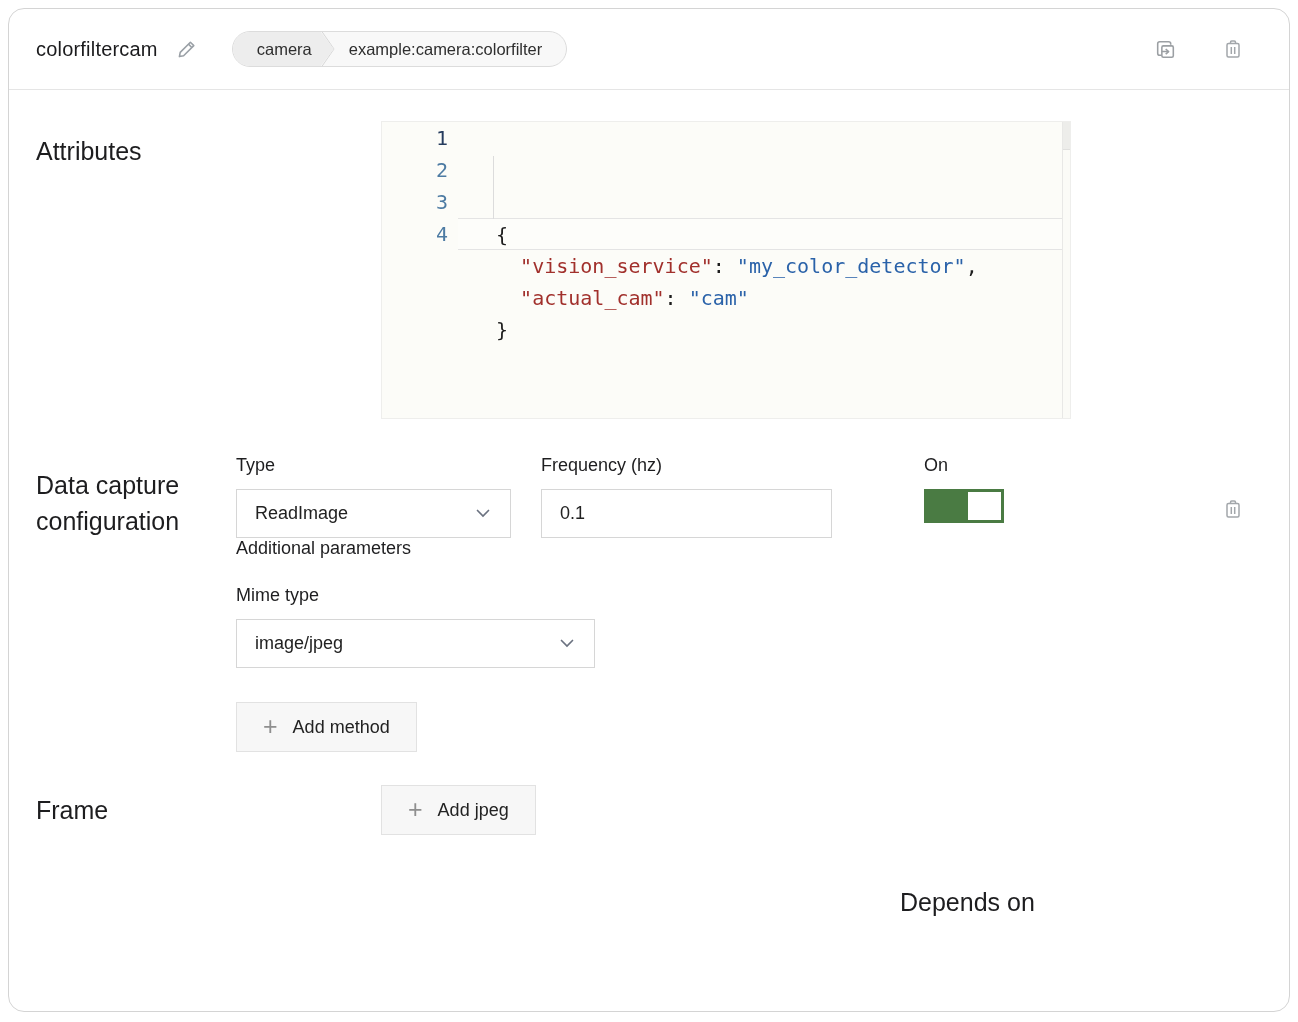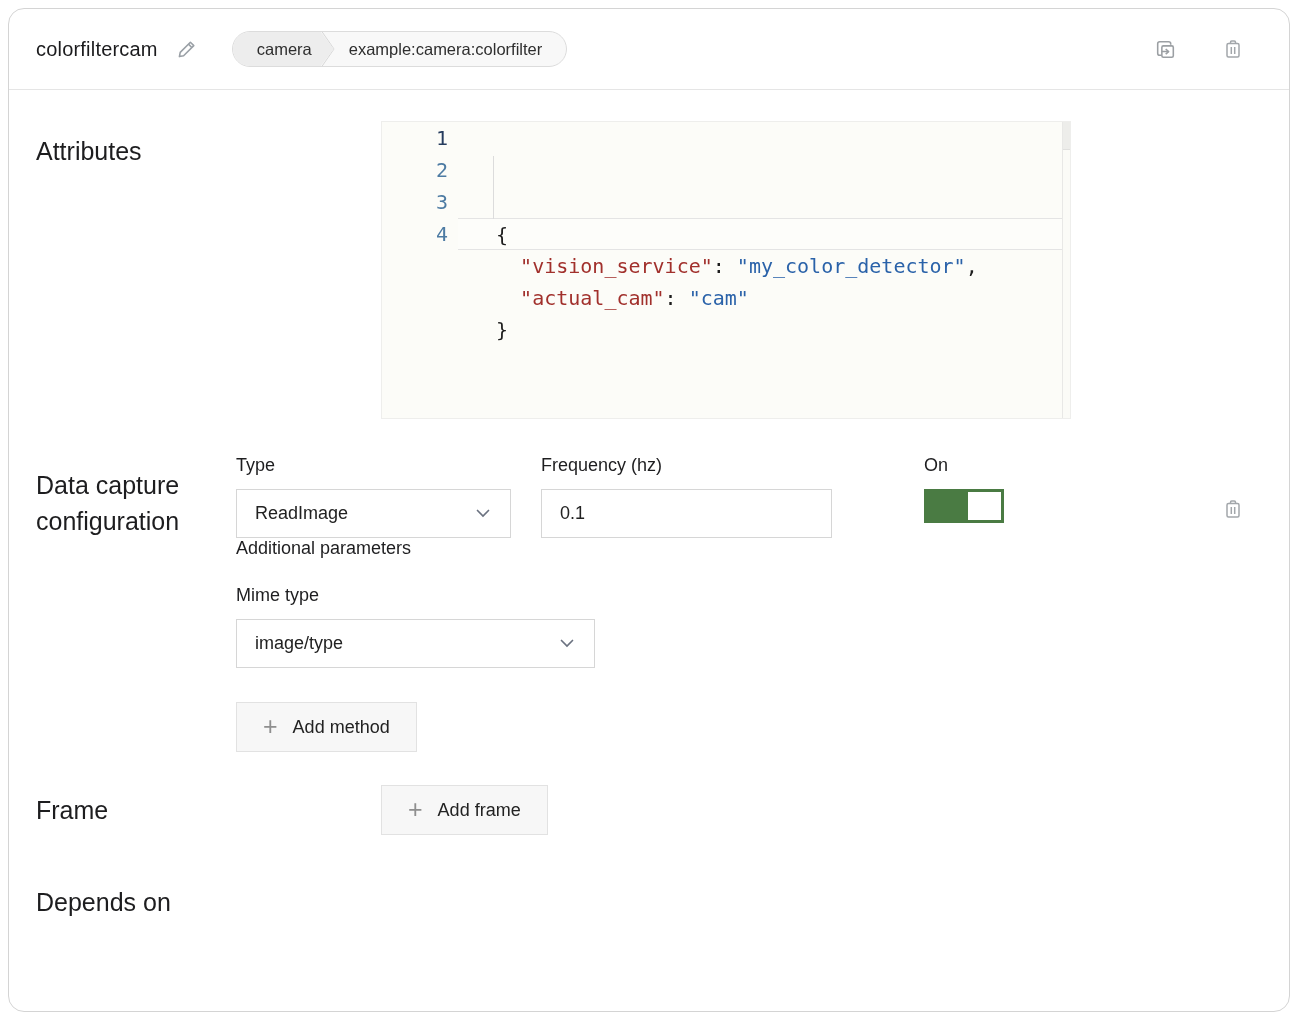--- a/index.html
+++ b/index.html
@@ -71,21 +71,21 @@
   .trash-inline { margin-left:auto; margin-top:42px; }
   .subhead { font-size:18px; color:#1e1e20; }
   .mime { margin-top:26px; width:359px; }
   .add-btn { margin-top:34px; display:inline-flex; align-items:center; gap:15px;
     height:50px; padding:0 26px; background:#f7f7f7; border:1px solid #e2e2e2;
     font-size:18px; color:#222; cursor:pointer; font-family:inherit; }
   .plus { color:#8f8f8f; font-size:25px; font-weight:300; line-height:1;
     position:relative; top:-1px; }
   .frame-row { margin-top:33px; align-items:center; }
   .frame-row .add-btn { margin-top:0; }
-  .depends-row { margin-top:49px; align-items:flex-end; }
+  .depends-row { margin-top:49px; align-items:flex-end;flex-direction:column; }
   .combo { width:450px; padding-right:20px; }
   .combo input { flex:1; border:none; outline:none; background:transparent;
     font-size:18px; font-family:inherit; color:#222; height:100%; }
   .combo input::placeholder { color:#98a2b3; }
   svg { display:block; }
 </style>
 </head>
 <body>
 
 <div class="card">
@@ -183,39 +183,39 @@
               <path d="M10.3 10v7M13.7 10v7"></path>
             </svg>
           </button>
         </div>
 
         <div class="subhead">Additional parameters</div>
 
         <div class="field mime">
           <label>Mime type</label>
           <div class="select">
-            <span>image/type</span>
+            <span>image/jpeg</span>
             <svg width="14" height="9" viewBox="0 0 14 9" fill="none" stroke="#6b7280" stroke-width="1.7" stroke-linecap="round">
               <path d="M1.5 1.5L7 7l5.5-5.5"></path>
             </svg>
           </div>
         </div>
 
         <button class="add-btn">
           <span class="plus">+</span>
           <span>Add method</span>
         </button>
       </div>
     </section>
 
     <section class="row frame-row">
       <div class="row-label">Frame</div>
       <button class="add-btn">
         <span class="plus">+</span>
-        <span>Add frame</span>
+        <span>Add jpeg</span>
       </button>
     </section>
 
     <section class="row depends-row">
       <div class="row-label">Depends on</div>
     </section>
 
   </main>
 </div>
 

